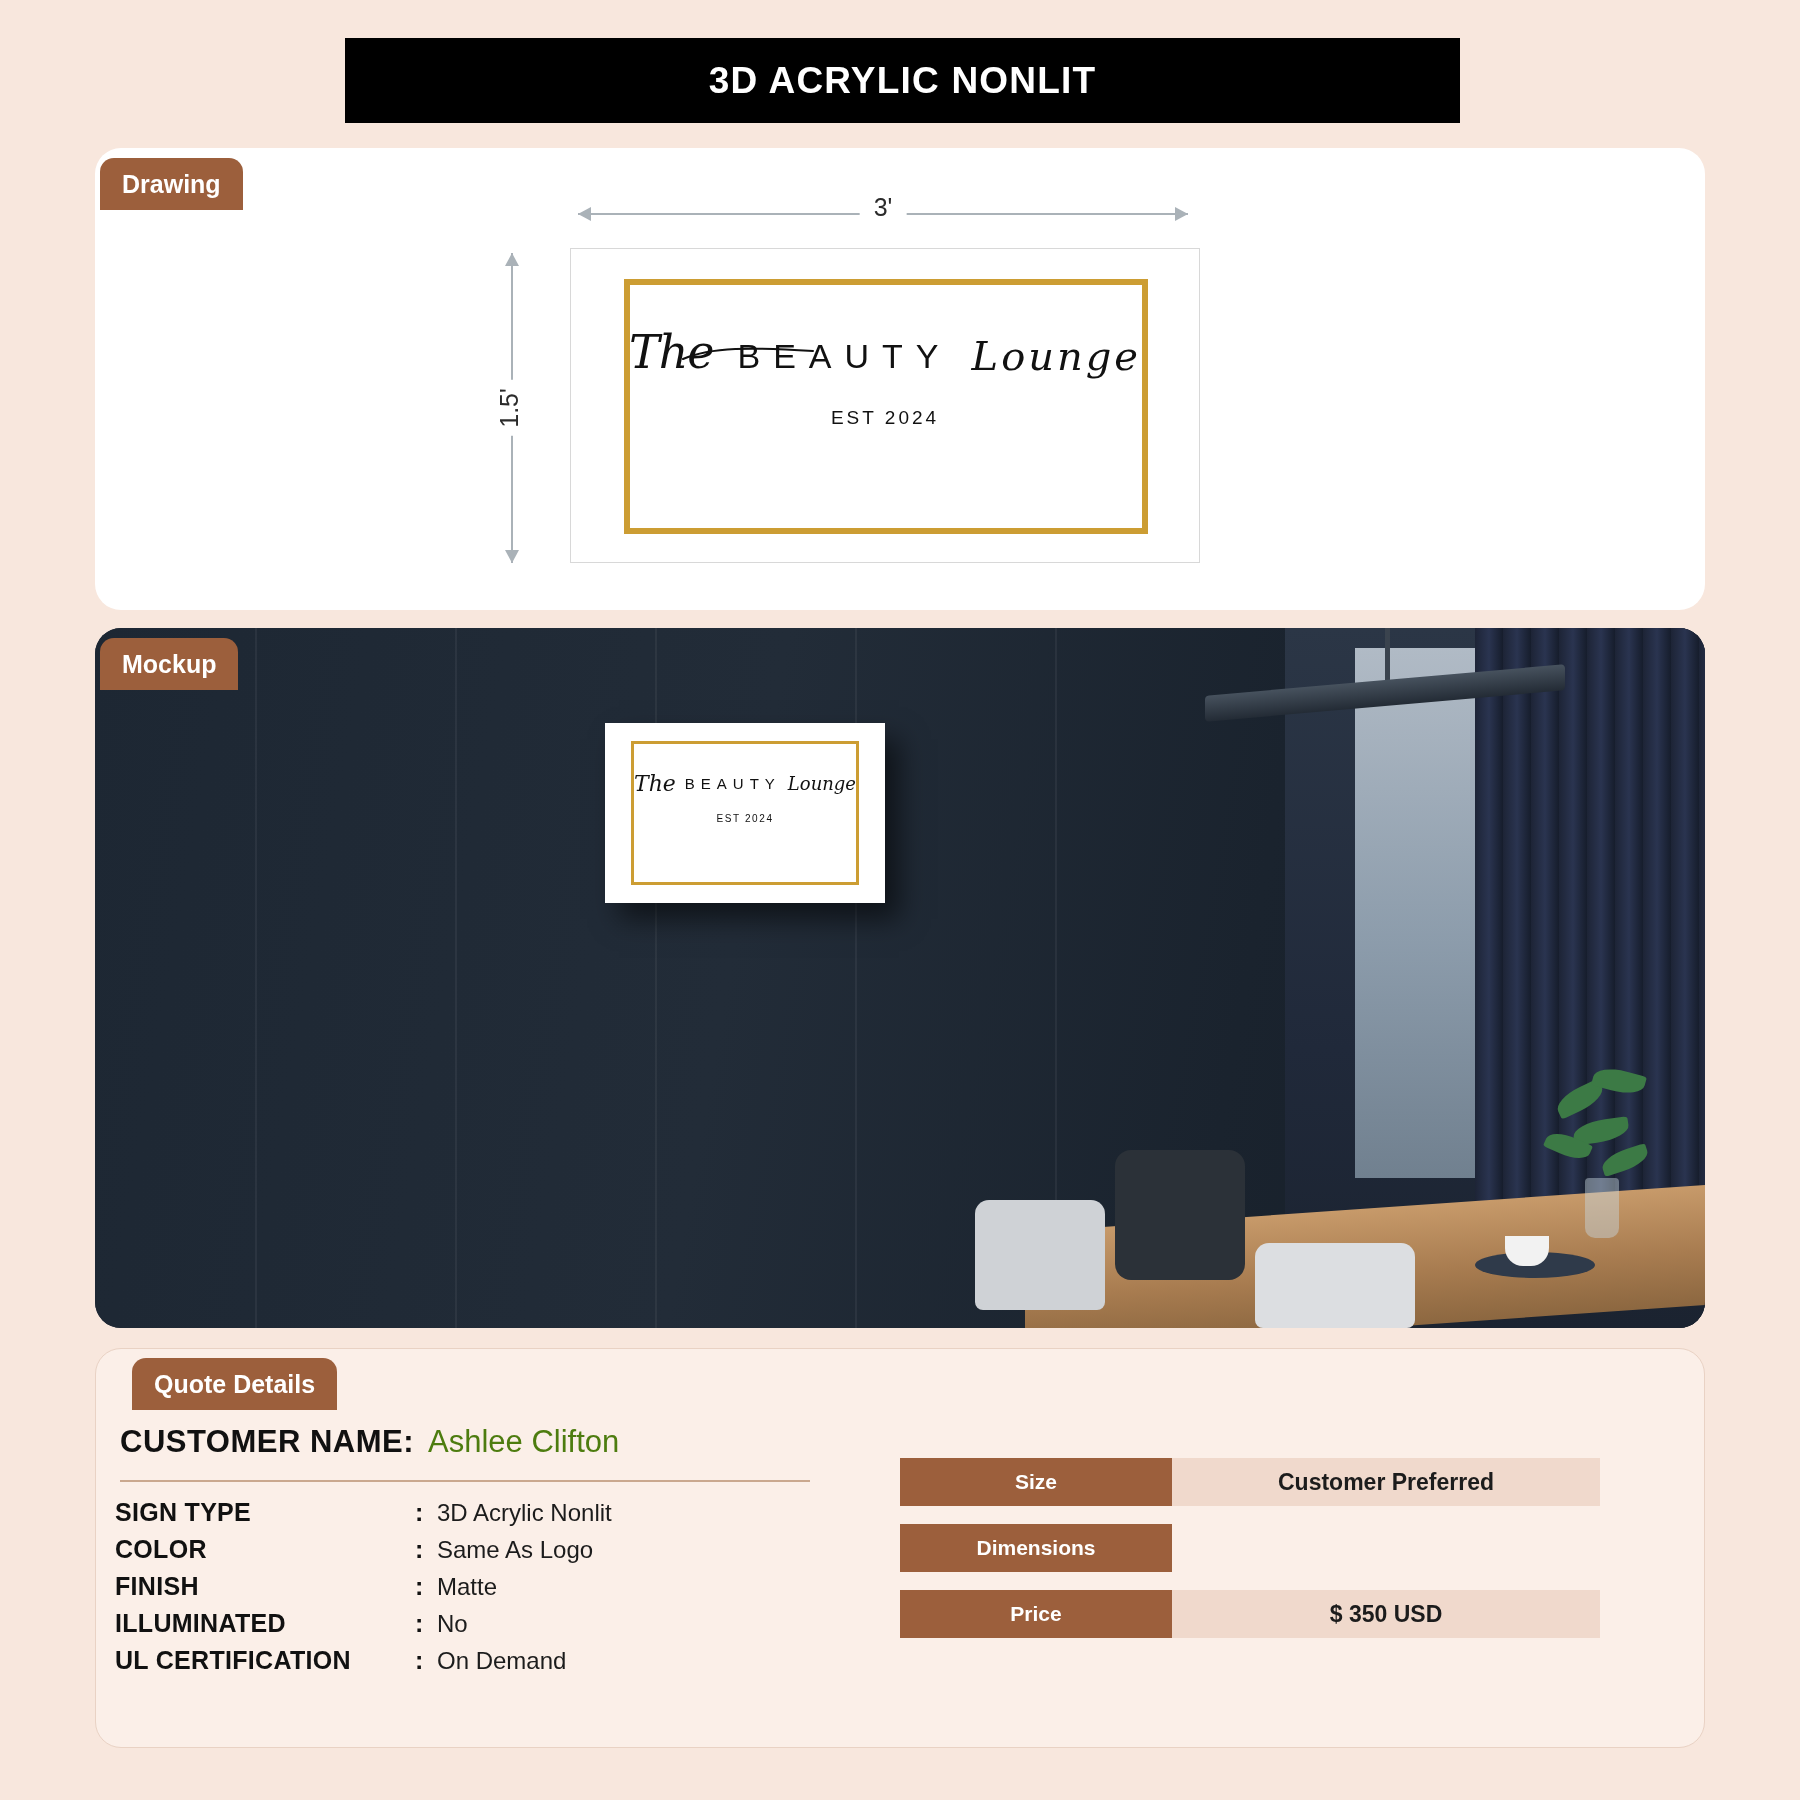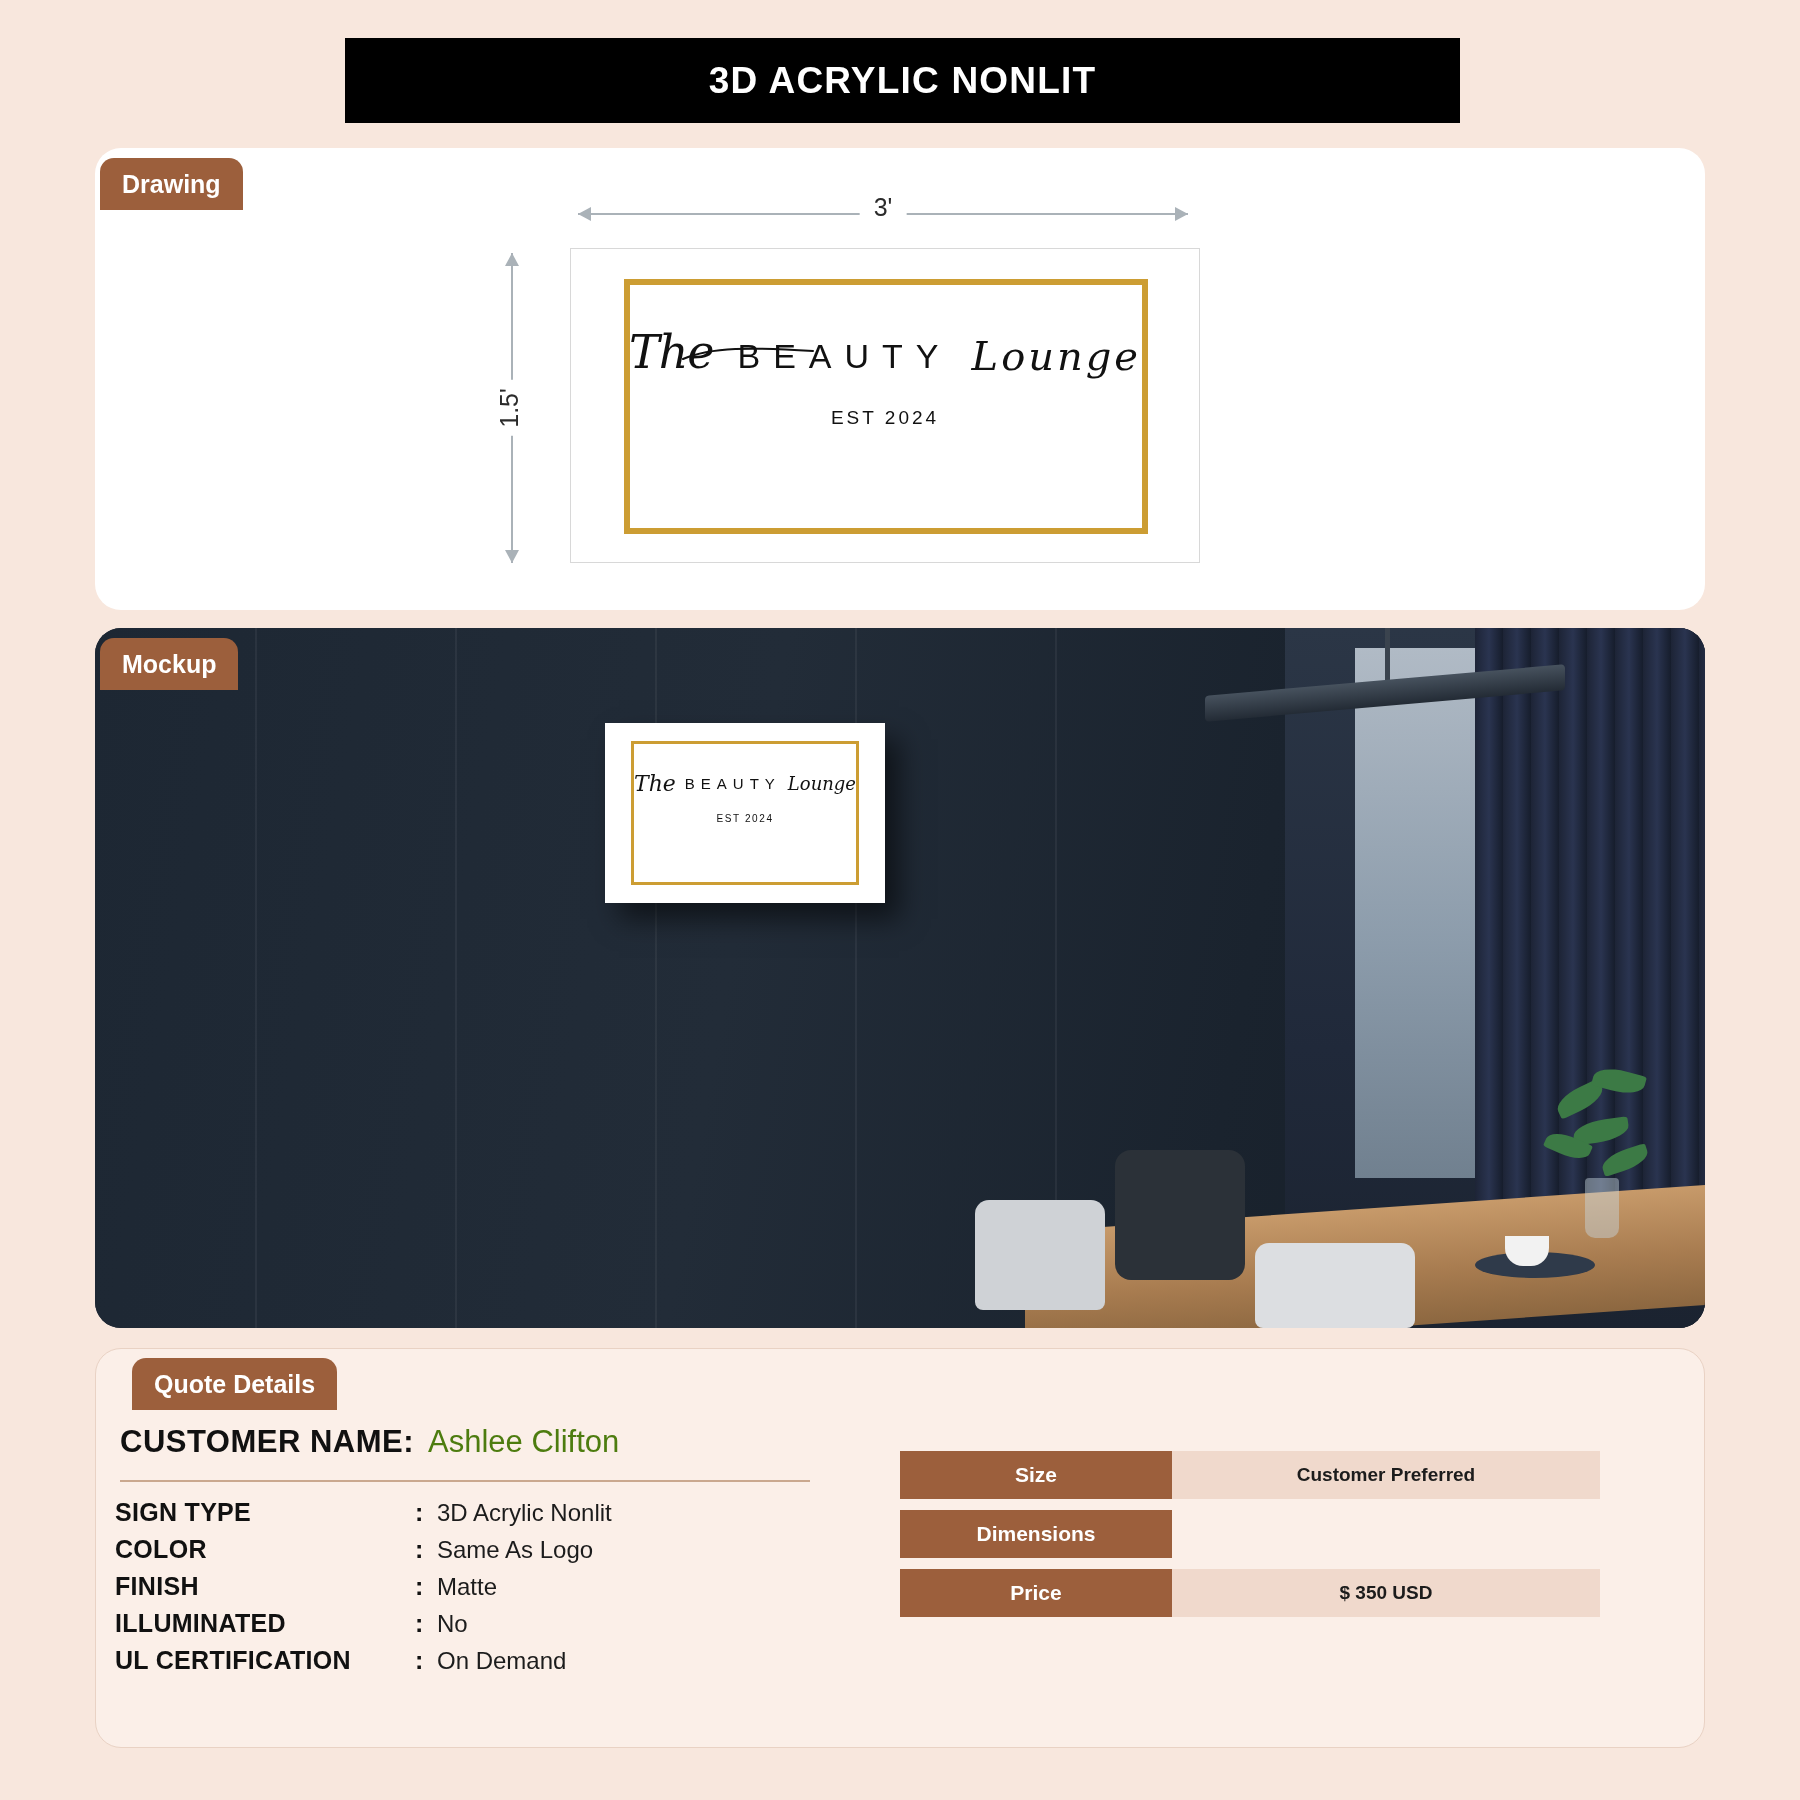--- a/index.html
+++ b/index.html
@@ -298,30 +298,30 @@
   .spec-val { font-size: 24px; color: #1c1c1c; }
 
   .sign-details {
     position: absolute; left: 900px; top: 1440px; width: 700px;
   }
   .sd-header {
     background: #1b1b1b; color: #fff;
     height: 54px; display: flex; align-items: center; justify-content: center;
     font-size: 26px; font-weight: bold;
   }
-  .sd-row { display: flex; margin-top: 11px; height: 48px; }
+  .sd-row { display: flex; margin-top: 18px; height: 48px; }
   .sd-key {
     width: 272px; background: #9c5f3c; color: #ffffff;
     display: flex; align-items: center; justify-content: center;
     font-size: 21px; font-weight: bold;
   }
   .sd-val {
     flex: 1; background: #f0d9cc; color: #1c1c1c;
     display: flex; align-items: center; justify-content: center;
-    font-size: 19px; font-weight: bold;
+    font-size: 23px; font-weight: bold;
   }
 </style>
 </head>
 <body>
 
 <div class="page">
 
   <div class="title-bar">
     <div class="title-text">3D ACRYLIC NONLIT</div>
   </div>

